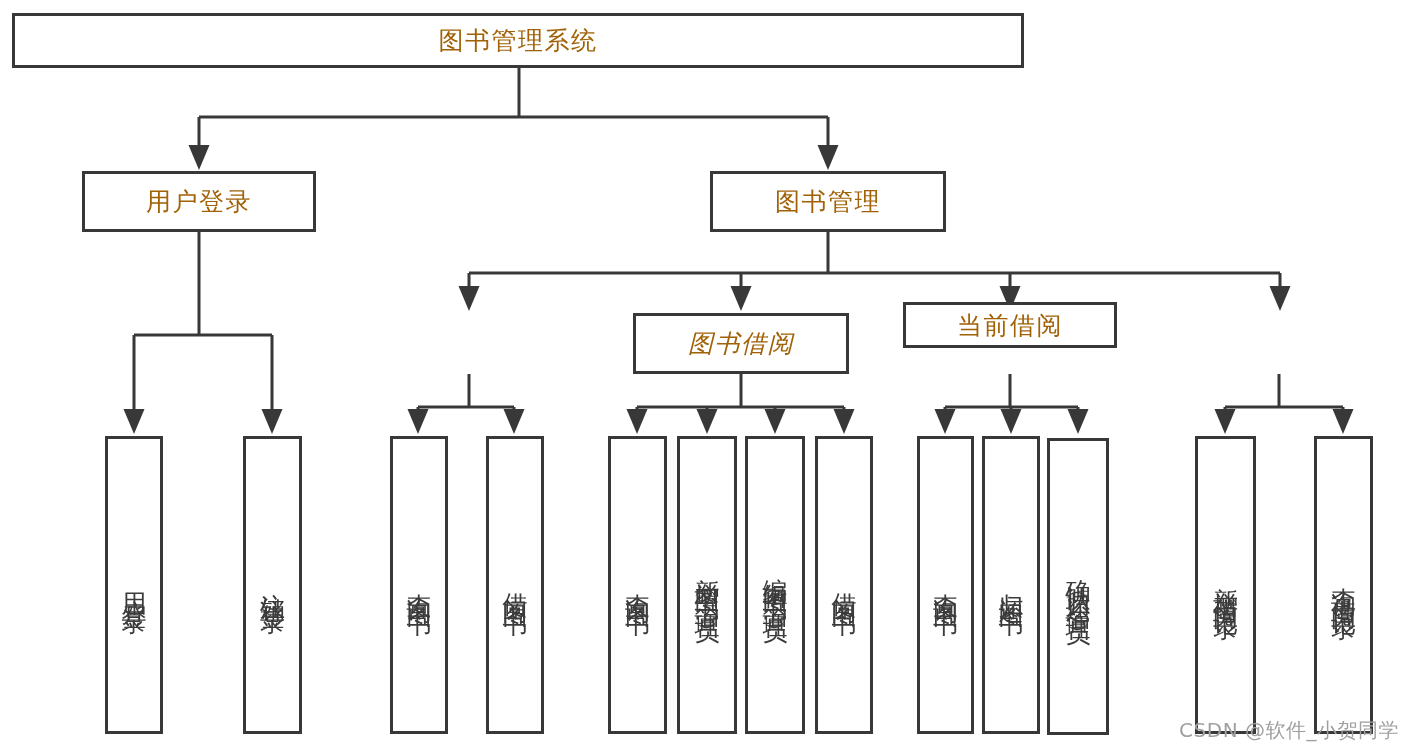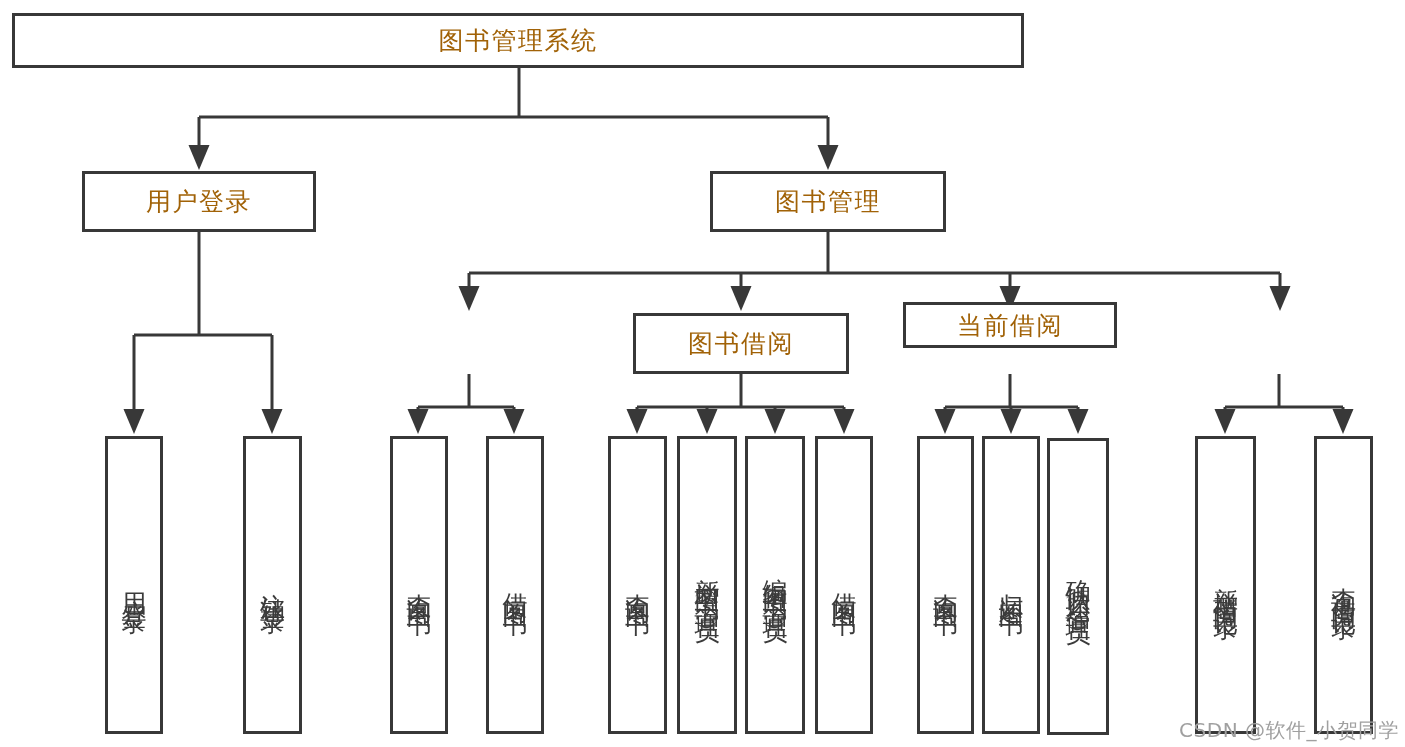--- a/index.html
+++ b/index.html
@@ -100,21 +100,21 @@
     <span>图书管理系统</span>
   </div>
 
   <div class="hbox" style="left:82px; top:171px; width:234px; height:61px;">
     <span>用户登录</span>
   </div>
   <div class="hbox" style="left:710px; top:171px; width:236px; height:61px;">
     <span>图书管理</span>
   </div>
 
-  <div class="hbox" style="left:633px; top:313px; width:216px; height:61px;">
+  <div class="hbox" style="left:633px; top:313px; width:216px; height:61px;font-style:italic;">
     <span>图书借阅</span>
   </div>
   <div class="hbox" style="left:903px; top:302px; width:214px; height:46px;">
     <span>当前借阅</span>
   </div>
 
   <div class="vbox" style="left:105px; top:436px; width:58px; height:298px;">
     <span class="vtext">用户登录</span>
   </div>
   <div class="vbox" style="left:243px; top:436px; width:59px; height:298px;">

